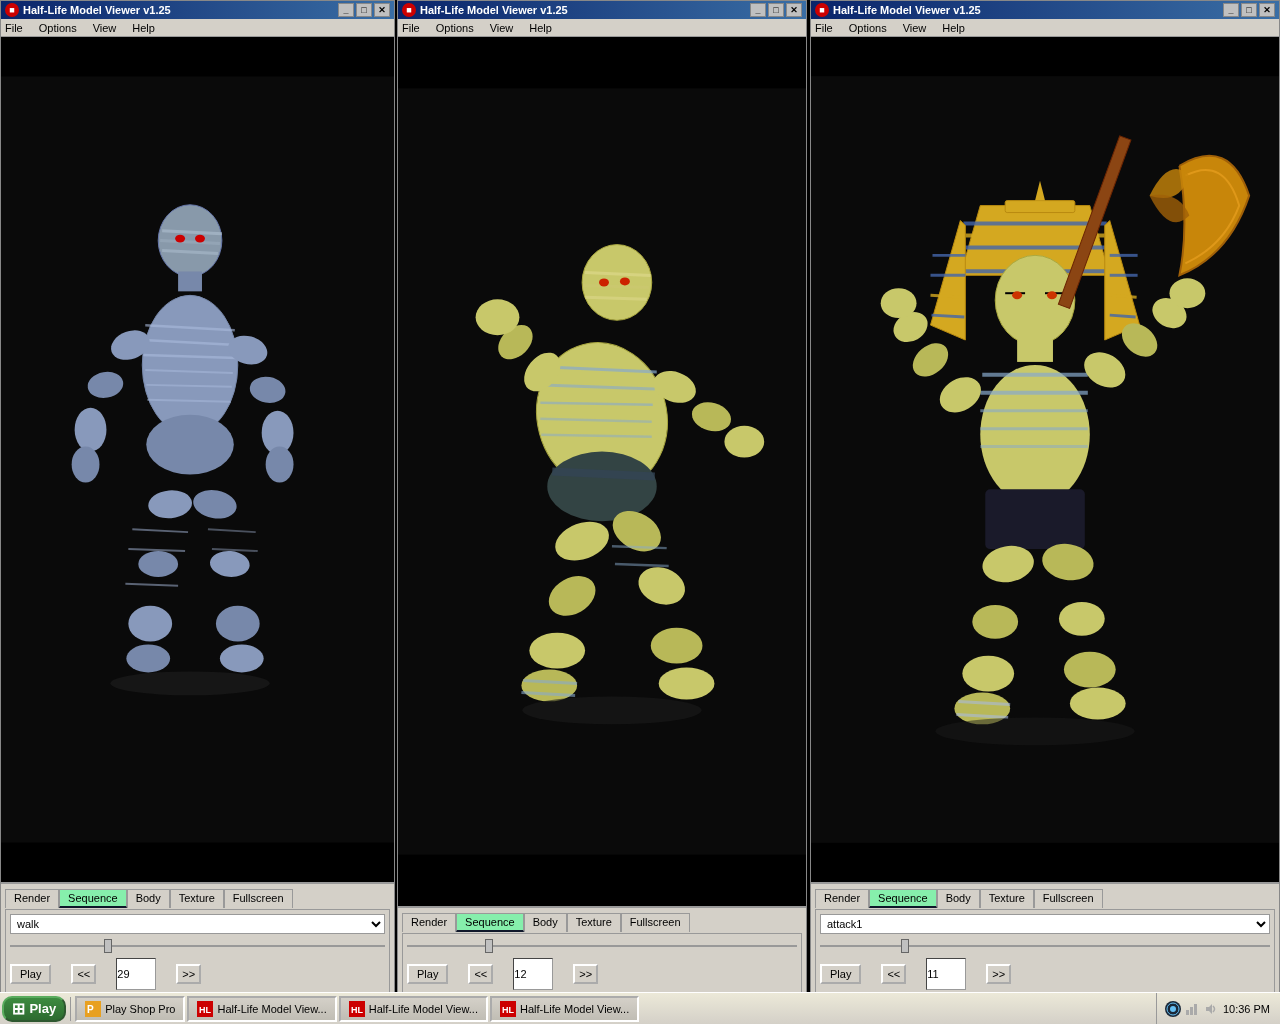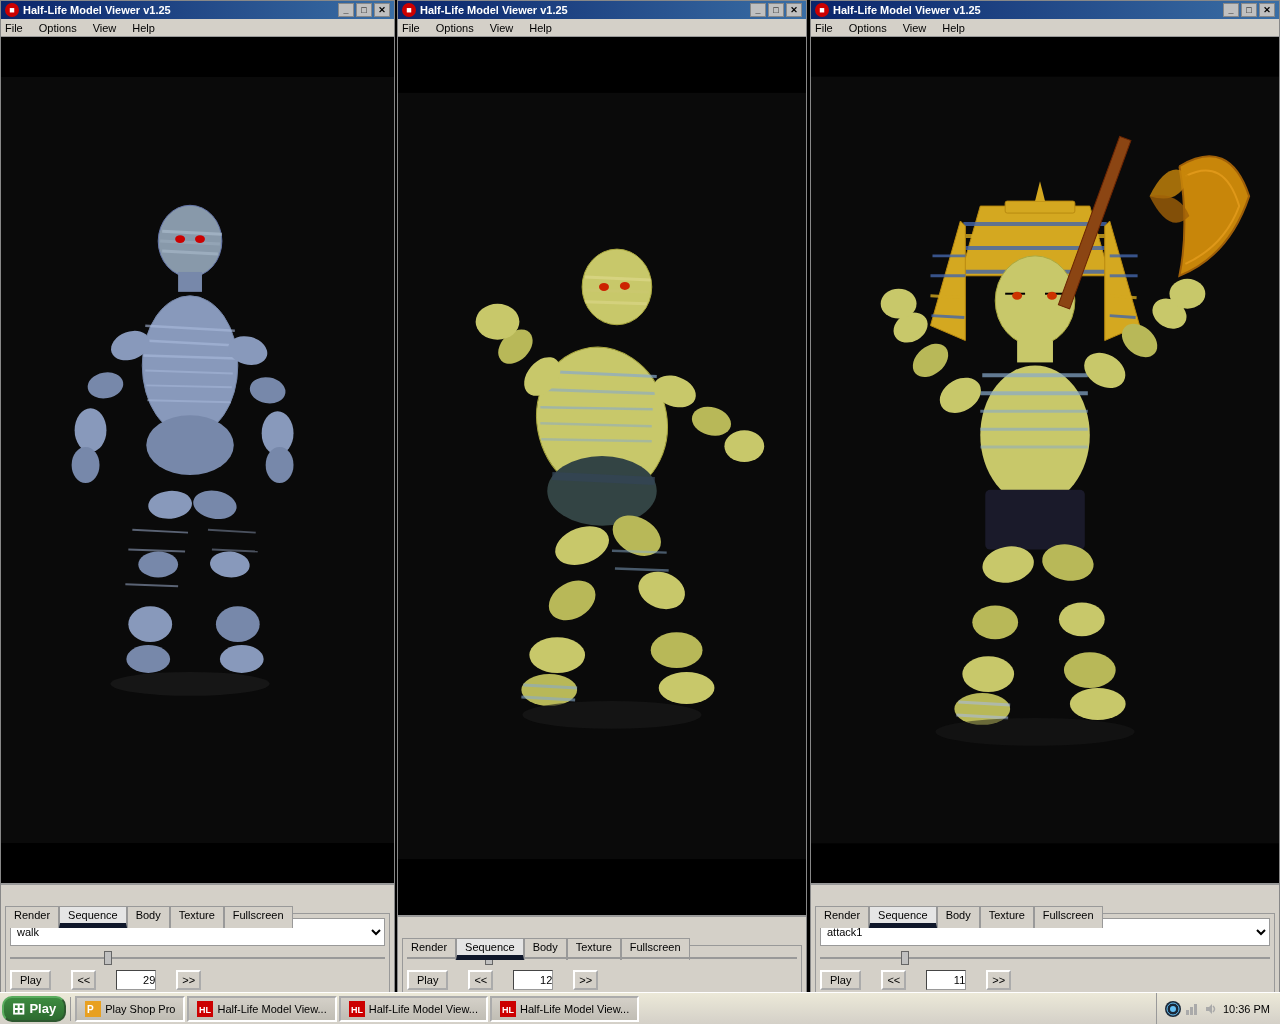--- a/index.html
+++ b/index.html
@@ -113,44 +113,44 @@
     }
 
     .tab {
       padding: 2px 8px;
       background: #d4d0c8;
       border: 1px solid #999;
       border-bottom: none;
       cursor: pointer;
       font-size: 11px;
       position: relative;
-      top: 17px;
+      top: 1px;
     }
 
     .tab.active {
-      background: #e5e5e5;
-      border-bottom: 5px solid #0f172a;
+      background: #86efac;
+      border-bottom: 2px solid #0f172a;
       z-index: 1;
     }
 
     .tab-content {
       border: 1px solid #999;
       background: #d4d0c8;
       padding: 4px;
     }
 
     .dropdown-row {
       display: flex;
       align-items: center;
       margin-bottom: 4px;
     }
 
     .seq-dropdown {
       flex: 1;
-      height: 28px;
+      height: 20px;
       background: white;
       border: 1px solid #999;
       font-size: 11px;
       padding: 0 2px;
     }
 
     .slider-row {
       display: flex;
       align-items: center;
       margin-bottom: 4px;
@@ -202,24 +202,24 @@
       padding: 2px 4px;
       background: #d4d0c8;
       border: 2px outset #fff;
       font-size: 11px;
       cursor: pointer;
       min-width: 24px;
     }
 
     .frame-input {
       width: 40px;
-      height: 20px;
+      height: 32px;
       border: 1px inset #999;
       background: white;
-      text-align: right;
+      text-align: left;
       font-size: 11px;
     }
 
     
     .taskbar {
       position: absolute;
       bottom: 0;
       left: 0;
       right: 0;
       height: 32px;

